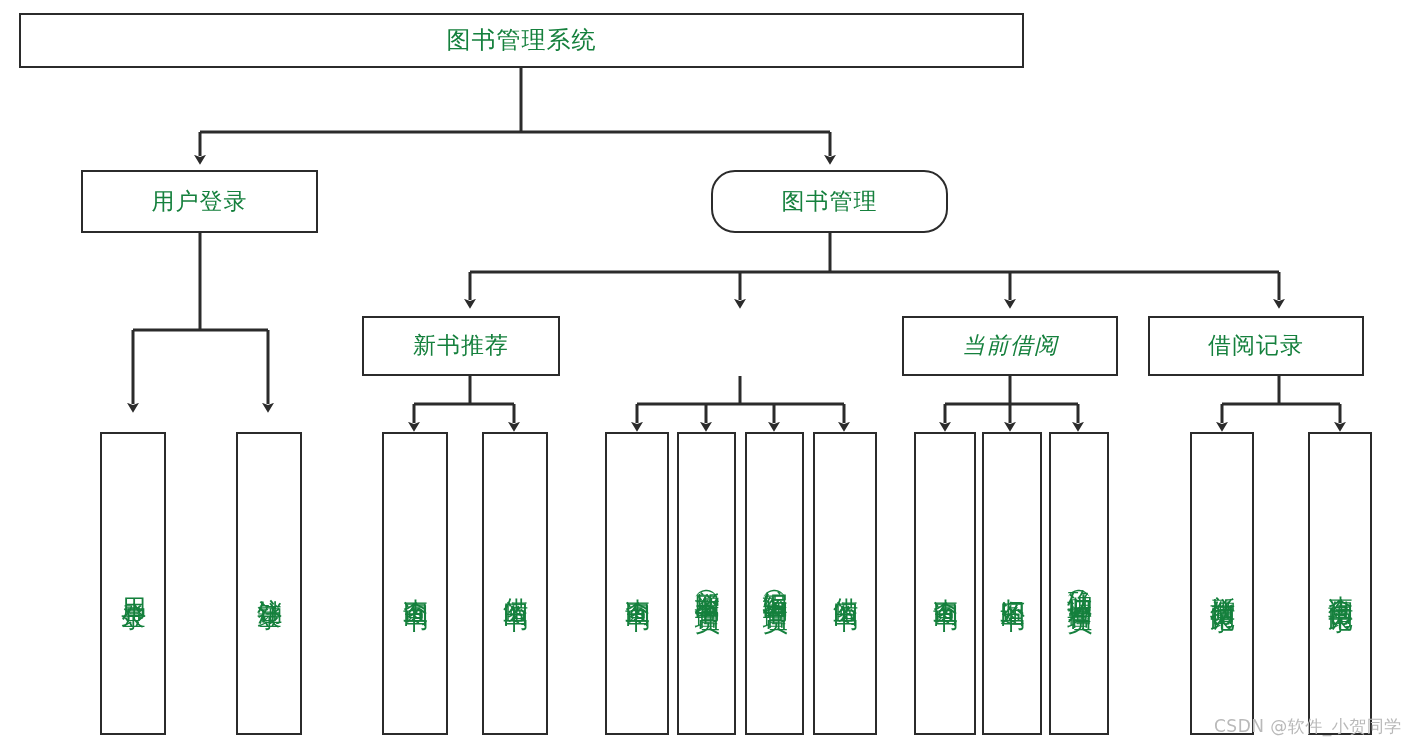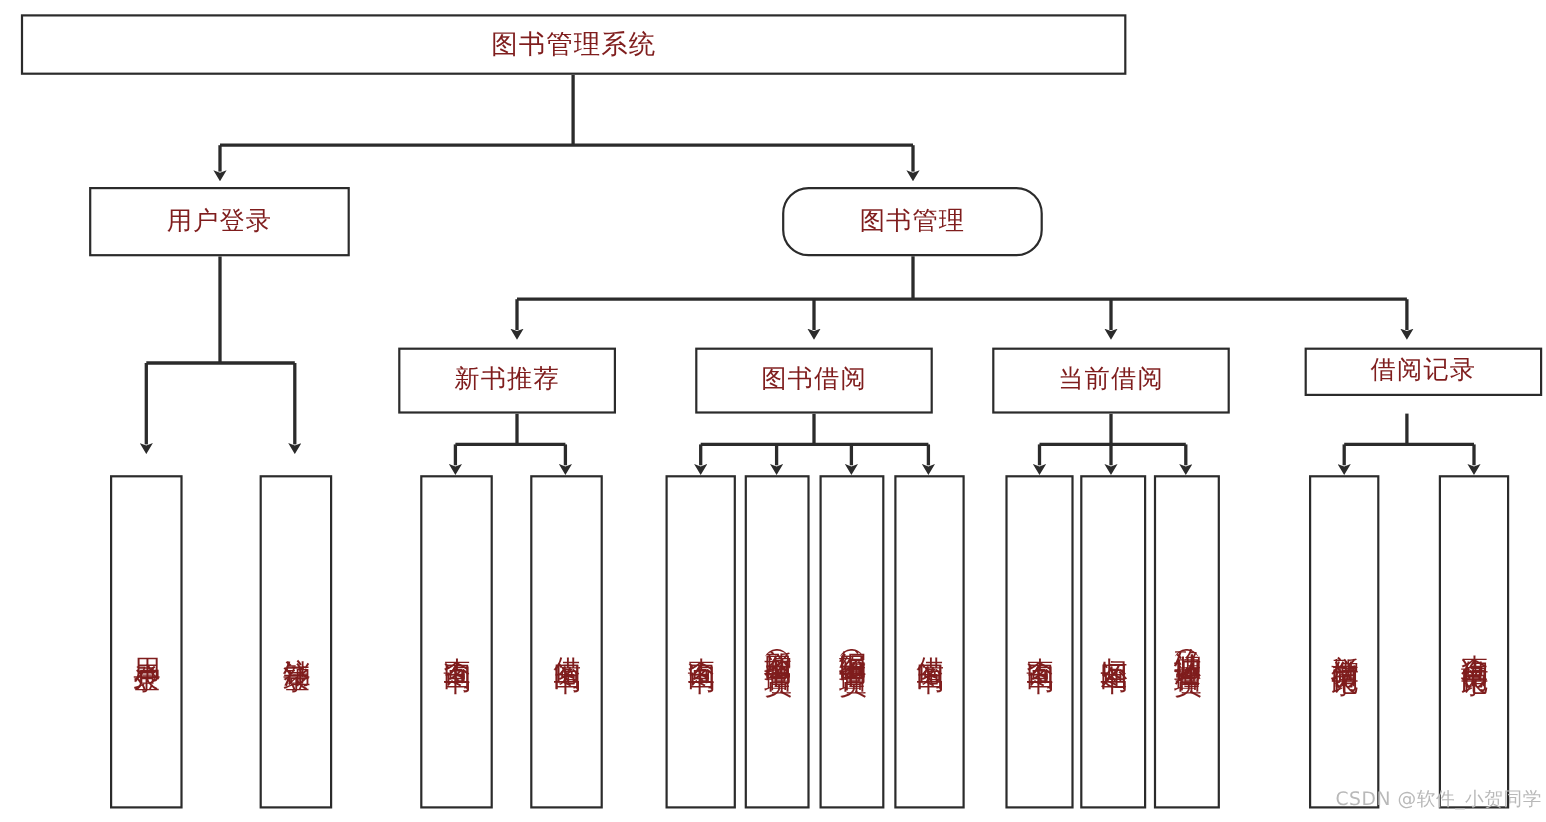--- a/index.html
+++ b/index.html
@@ -26,21 +26,21 @@
     pointer-events: none;
   }
   .node {
     position: absolute;
     box-sizing: border-box;
     background: #ffffff;
     border: 2px solid #2b2b2b;
     display: flex;
     align-items: center;
     justify-content: center;
-    color: #7f1d1d;
+    color: #15803d;
   }
   .node .lbl {
     display: block;
     text-align: center;
     white-space: nowrap;
   }
   
   .h-node .lbl {
     font-size: 23px;
     line-height: 1.1;
@@ -136,29 +136,26 @@
   </div>
 
   <div class="node h-node" style="left:711px; top:170px; width:237px; height:63px;border-radius:24px;">
     <span class="lbl">图书管理</span>
   </div>
 
   <div class="node h-node" style="left:362px; top:316px; width:198px; height:60px;">
     <span class="lbl">新书推荐</span>
   </div>
 
-  <div class="node h-node" style="left:632px; top:316px; width:216px; height:60px;">
-    <span class="lbl">图书借阅</span>
-  </div>
-
-  <div class="node h-node" style="left:902px; top:316px; width:216px; height:60px;">
+
+  <div class="node h-node" style="left:902px; top:316px; width:216px; height:60px;font-style:italic;">
     <span class="lbl">当前借阅</span>
   </div>
 
-  <div class="node h-node" style="left:1186px; top:316px; width:216px; height:44px;">
+  <div class="node h-node" style="left:1148px; top:316px; width:216px; height:60px;">
     <span class="lbl">借阅记录</span>
   </div>
 
   <div class="node v-node" style="left:100px; top:432px; width:66px; height:303px;">
     <span class="lbl">用户登录</span>
   </div>
 
   <div class="node v-node" style="left:236px; top:432px; width:66px; height:303px;">
     <span class="lbl">注销登录</span>
   </div>

